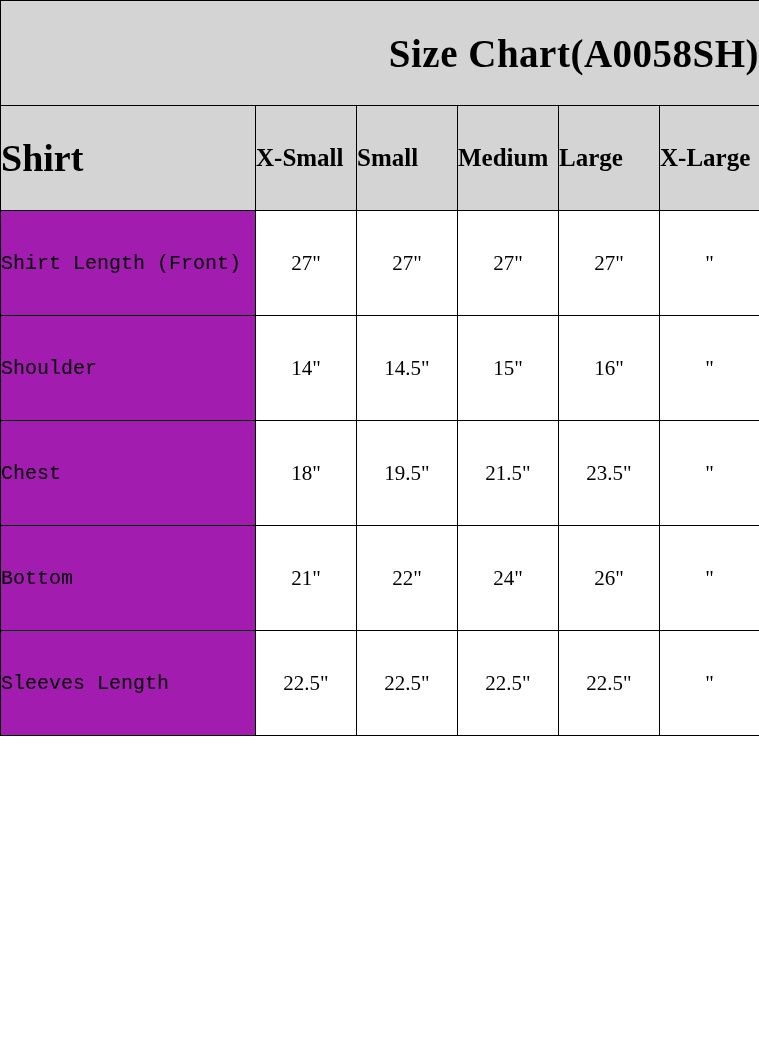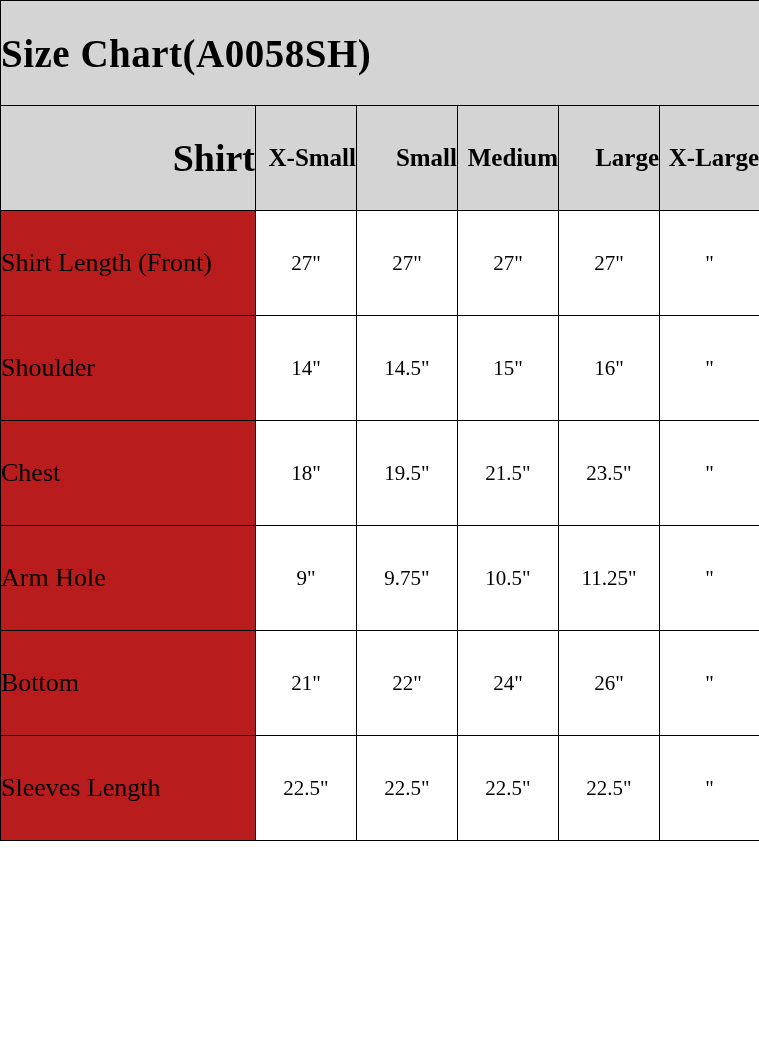--- a/index.html
+++ b/index.html
@@ -26,45 +26,46 @@
   }
   table.size-chart td,
   table.size-chart th {
     border: 1px solid #000000;
     padding: 0;
     margin: 0;
   }
   
   .title-cell {
     background: #d4d4d4;
-    text-align: left;
+    text-align: right;
     font-weight: bold;
     font-size: 39px;
     height: 101px;
     letter-spacing: 0.5px;
   }
   
   .header-row td {
     background: #d4d4d4;
     height: 101px;
-    text-align: right;
+    text-align: left;
     font-weight: bold;
   }
   .header-row .row-head {
     font-size: 38px;
   }
   .header-row .size-head {
     font-size: 25px;
   }
   
   .row-label {
-    background: #b91c1c;
-    font-size: 26px;
+    background: #a21caf;
+    font-size: 20px;
     padding-left: 9px;
     line-height: 1.25;
+    font-family: Liberation Mono, monospace;
   }
   .value-cell {
     background: #ffffff;
     text-align: center;
     font-size: 21px;
   }
   tbody tr {
     height: 105px;
   }
 </style>
@@ -115,28 +116,20 @@
 
       <tr>
         <td class="row-label">Chest</td>
         <td class="value-cell">18"</td>
         <td class="value-cell">19.5"</td>
         <td class="value-cell">21.5"</td>
         <td class="value-cell">23.5"</td>
         <td class="value-cell">"</td>
       </tr>
 
-      <tr>
-        <td class="row-label">Arm Hole</td>
-        <td class="value-cell">9"</td>
-        <td class="value-cell">9.75"</td>
-        <td class="value-cell">10.5"</td>
-        <td class="value-cell">11.25"</td>
-        <td class="value-cell">"</td>
-      </tr>
 
       <tr>
         <td class="row-label">Bottom</td>
         <td class="value-cell">21"</td>
         <td class="value-cell">22"</td>
         <td class="value-cell">24"</td>
         <td class="value-cell">26"</td>
         <td class="value-cell">"</td>
       </tr>
 

